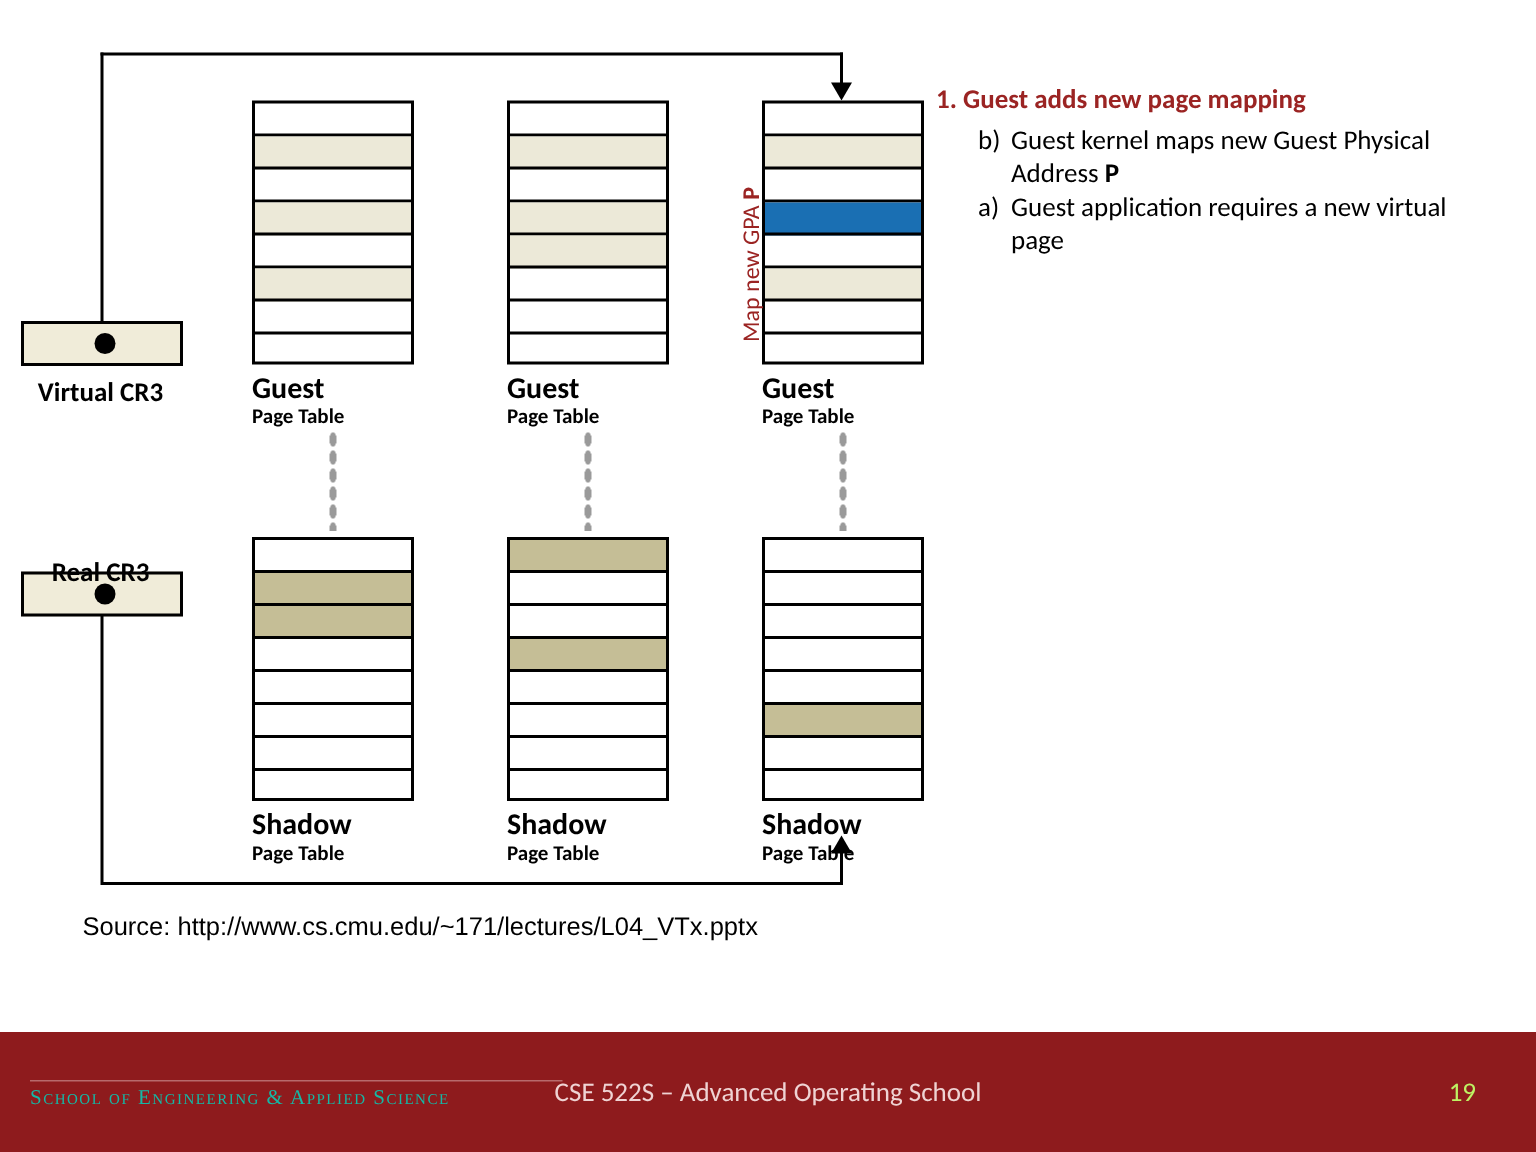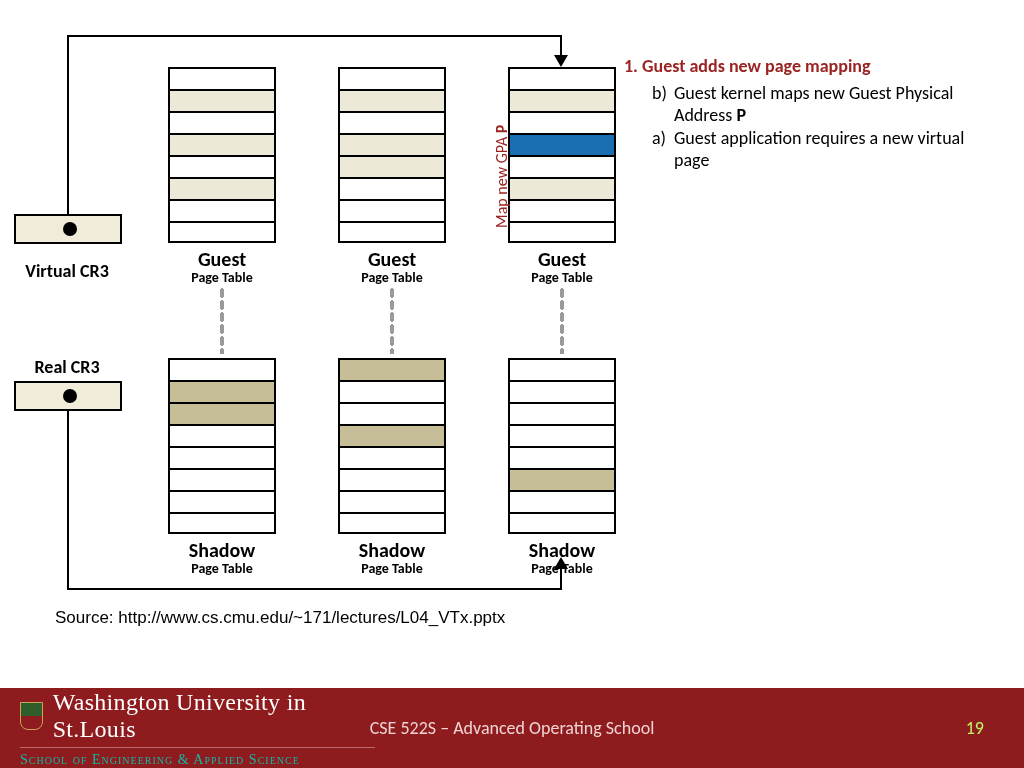--- a/index.html
+++ b/index.html
@@ -56,21 +56,21 @@
     position: absolute; width: 108px; border: 2px solid #000; box-sizing: border-box;
     background: #fff;
   }
   .pt .row { height: 20px; border-bottom: 2px solid #000; }
   .pt .row:last-child { border-bottom: 0; }
   .pt .fill-lt { background: #ece9d8; }
   .pt .fill-dk { background: #c5be96; }
   .pt .fill-bl { background: #1a6fb3; }
 
   .pt-caption {
-    position: absolute; text-align: center; font-weight: 700;
+    position: absolute; text-align: left; font-weight: 700;
     font-size: 20px; line-height: 1; width: 108px;
   }
   .pt-caption .sub { font-weight: 700; font-size: 14px; display: block; margin-top: 2px;}
 
   .reg-box {
     position: absolute; width: 108px; height: 30px; border: 2px solid #000;
     background: #f0ecd9; box-sizing: border-box;
   }
   .reg-dot {
     position: absolute; width: 14px; height: 14px; border-radius: 50%;
@@ -110,26 +110,26 @@
   .vlabel b { font-weight: 700; }
 </style>
 </head>
 <body>
 
 <div class="slide">
 
   <div class="reg-box" style="left:14px; top:214px;">
     <span class="reg-dot"></span>
   </div>
-  <div class="reg-lbl" style="left:12px; top:260px;">Virtual CR3</div>
+  <div class="reg-lbl" style="left:12px; top:250px;">Virtual CR3</div>
 
   <div class="reg-box" style="left:14px; top:381px;">
     <span class="reg-dot"></span>
   </div>
-  <div class="reg-lbl" style="left:12px; top:356px;">Real CR3</div>
+  <div class="reg-lbl" style="left:12px; top:370px;">Real CR3</div>
 
   <div class="v-line" style="left:67px; top:35px; height:180px;"></div>
   <div class="h-line" style="left:67px; top:35px; width:495px;"></div>
   <div class="v-line" style="left:560px; top:35px; height:22px;"></div>
   <div class="arrow-down" style="left:554px; top:55px;"></div>
 
   <div class="v-line" style="left:67px; top:410px; height:178px;"></div>
   <div class="h-line" style="left:67px; top:588px; width:495px;"></div>
   <div class="v-line" style="left:560px; top:568px; height:20px;"></div>
   <div class="arrow-up" style="left:554px; top:557px;"></div>
@@ -213,23 +213,19 @@
   <div class="explain">
     <div class="title">1. Guest adds new page mapping</div>
     <div class="item"><span class="lbl">b)</span><span>Guest kernel maps new Guest Physical Address </span><b>P</b></div>
     <div class="item"><span class="lbl">a)</span><span>Guest application requires a new virtual page</span></div>
   </div>
 
   <div class="source">Source: http://www.cs.cmu.edu/~171/lectures/L04_VTx.pptx</div>
 
   <div class="footer">
     <div class="footer-logo">
-      <div class="uni">
-          <span class="shield"></span>
-          <span>Washington University in St.Louis</span>
-        </div>
       <div class="school">School of Engineering &amp; Applied Science</div>
     </div>
     <div class="footer-course">CSE 522S – Advanced Operating School</div>
     <div class="footer-page">19</div>
   </div>
 
 </div>
 
 </body></html>

